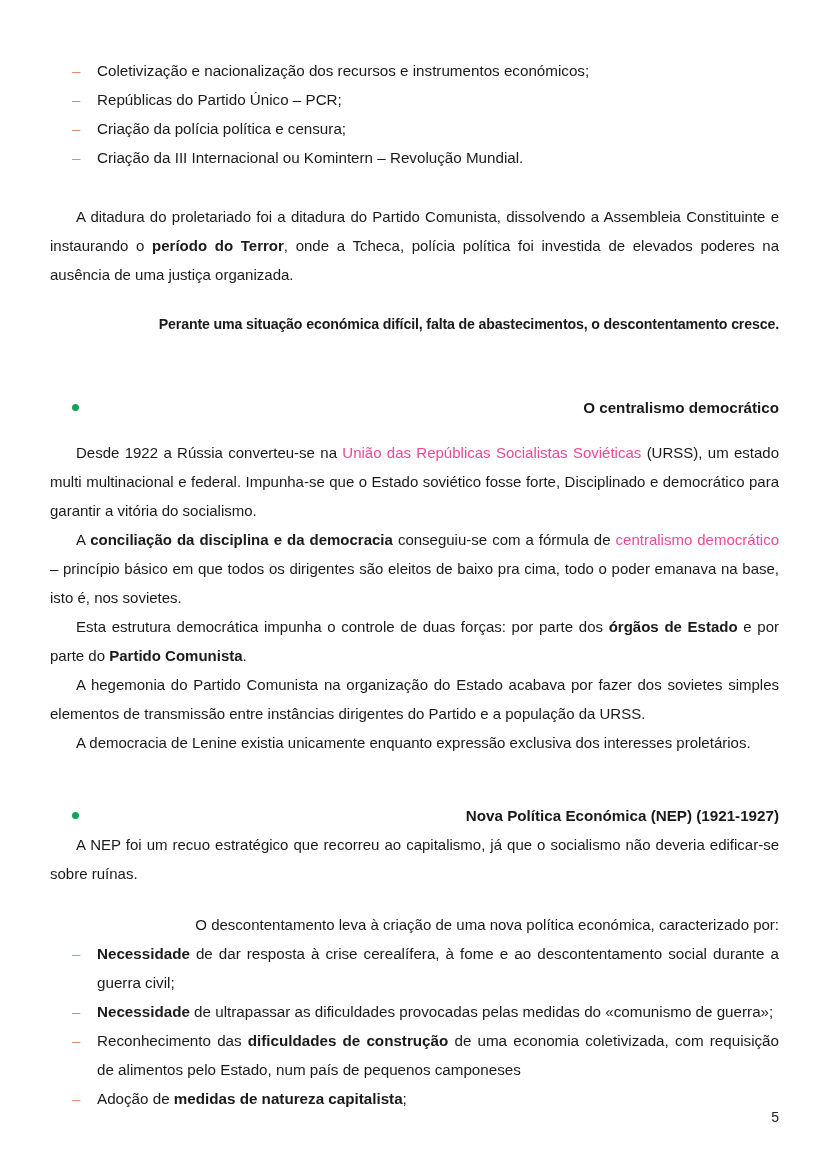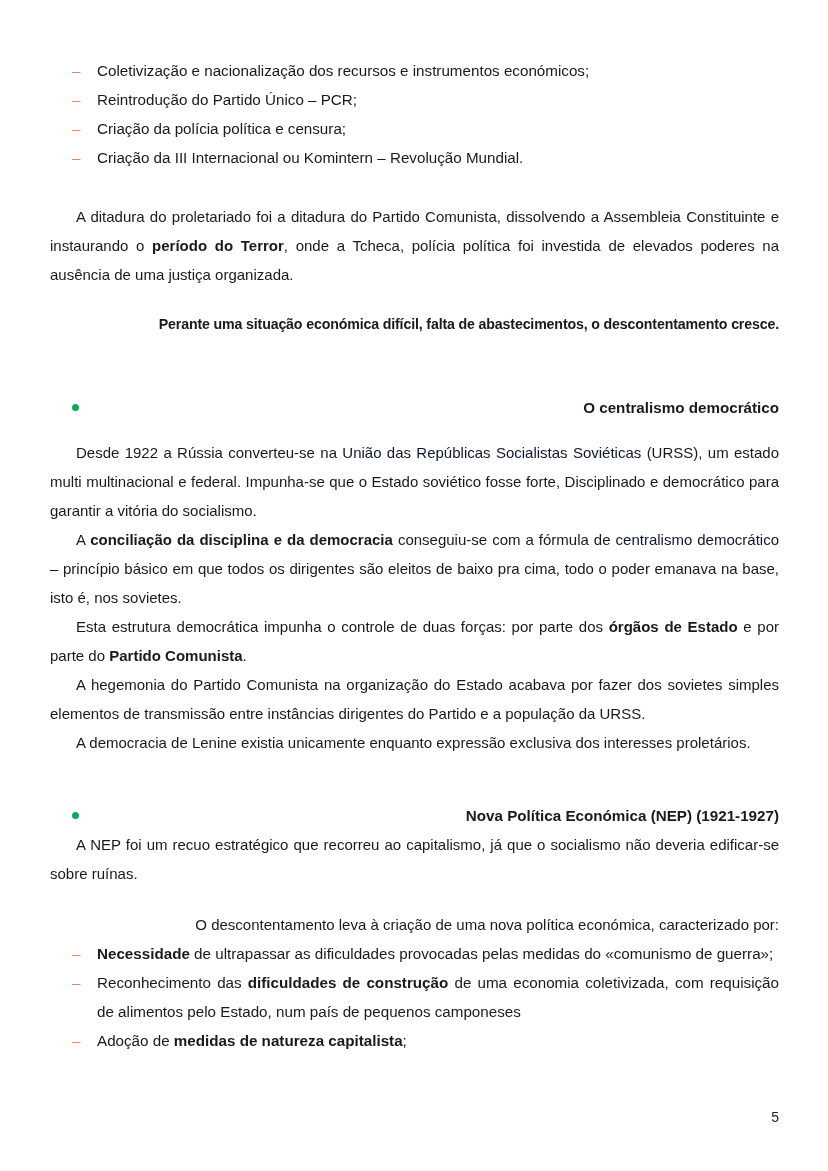--- a/index.html
+++ b/index.html
@@ -34,21 +34,21 @@
     color: #1a1a1a;
     letter-spacing: 0.0px;
   }
   .para.indent {
     text-indent: 26px;
   }
   .para.left {
     text-align: right;
   }
   b, .b { font-weight: bold; }
-  .accent { color: #0f172a; }
+  .accent { color: #ec4899; }
 
   
   .dash-list {
     list-style: none;
     margin: 0;
     padding: 0;
   }
   .dash-item {
     position: relative;
     padding-left: 47px;
@@ -120,21 +120,21 @@
 <body>
 
 <div class="page">
   <div class="content">
 
     <ul class="dash-list">
       <li class="dash-item">
         <span>Coletivização e nacionalização dos recursos e instrumentos económicos;</span>
       </li>
       <li class="dash-item">
-        <span>Reintrodução do Partido Único – PCR;</span>
+        <span>Repúblicas do Partido Único – PCR;</span>
       </li>
       <li class="dash-item">
         <span>Criação da polícia política e censura;</span>
       </li>
       <li class="dash-item">
         <span>Criação da III Internacional ou Komintern – Revolução Mundial.</span>
       </li>
     </ul>
 
     <div class="sp-30"></div>
@@ -180,20 +180,23 @@
     </h2>
 
     <p class="para indent">A NEP foi um recuo estratégico que recorreu ao capitalismo, já que o socialismo não deveria edificar-se sobre ruínas.</p>
 
     <div class="sp-22"></div>
 
     <p class="para left nep-sub" style="text-indent:47px;">O descontentamento leva à criação de uma nova política económica, caracterizado por:</p>
 
     <ul class="dash-list">
       <li class="dash-item">
+        <b>Necessidade</b><span> de dar resposta à crise cerealífera, à fome e ao descontentamento social durante a guerra civil;</span>
+      </li>
+      <li class="dash-item">
         <b>Necessidade</b><span> de ultrapassar as dificuldades provocadas pelas medidas do «comunismo de guerra»;</span>
       </li>
       <li class="dash-item">
         <span>Reconhecimento das </span><b>dificuldades de construção</b><span> de uma economia coletivizada, com requisição de alimentos pelo Estado, num país de pequenos camponeses</span>
       </li>
       <li class="dash-item">
         <span>Adoção de </span><b>medidas de natureza capitalista</b><span>;</span>
       </li>
     </ul>
 

